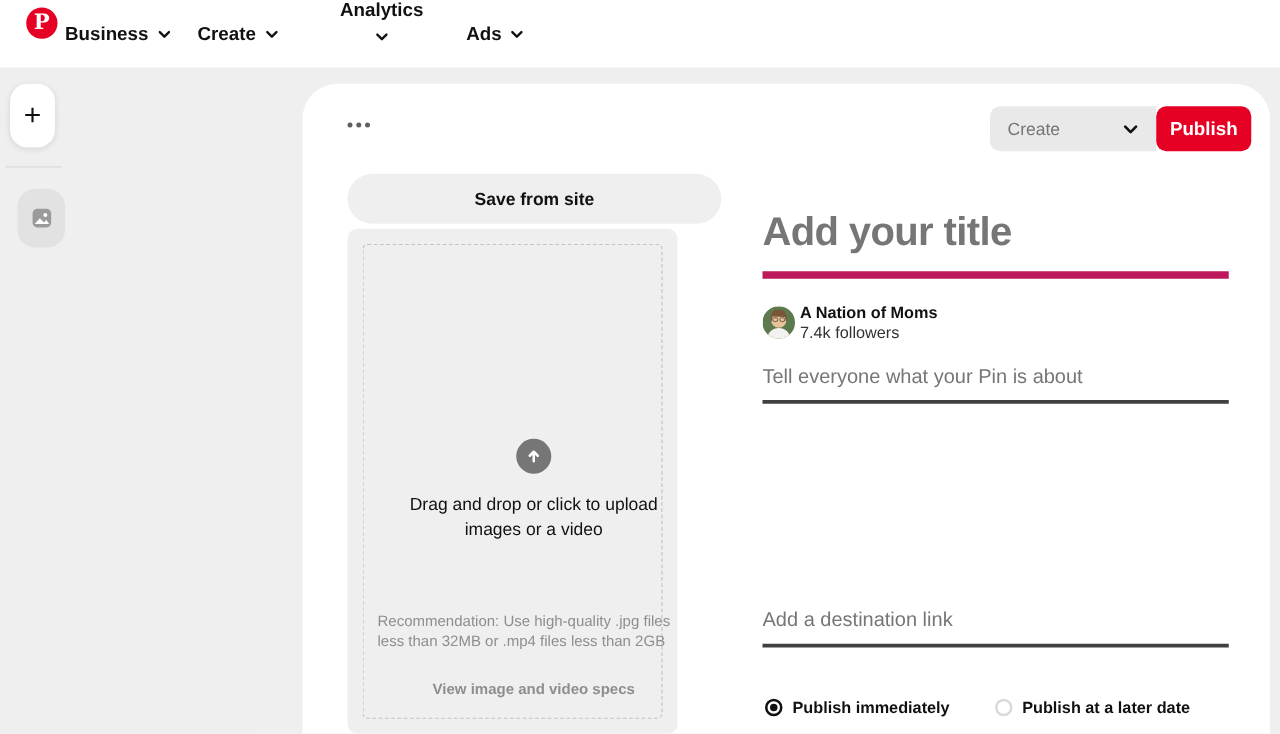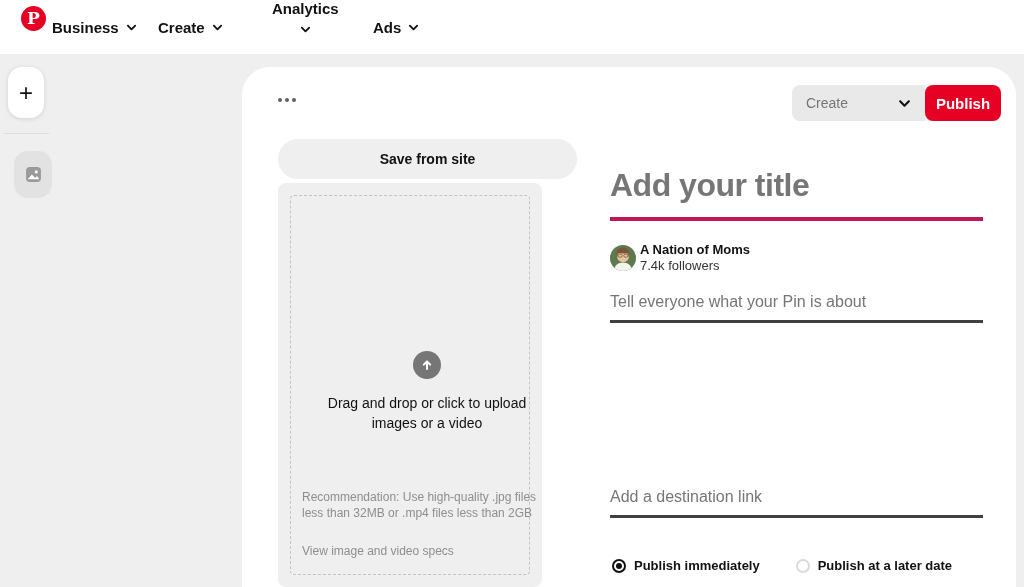--- a/index.html
+++ b/index.html
@@ -112,21 +112,21 @@
   .upload-text {
     position: absolute; left: 39px; top: 210px; width: 220px;
     text-align: center; font-size: 14px; color: #111; line-height: 1.45;
   }
   .upload-reco {
     position: absolute; left: 24px; top: 306px; width: 250px;
     text-align: left; font-size: 12px; color: #8e8e8e; line-height: 1.35;
   }
   .upload-specs {
     position: absolute; left: 24px; top: 361px; width: 250px;
-    text-align: left; font-size: 12px; font-weight: normal; color: #8e8e8e;
+    text-align: center; font-size: 12px; font-weight: bold; color: #8e8e8e;
     cursor: pointer;
   }
 
   
   .board-select {
     position: absolute; left: 550px; top: 18px;
     width: 133px; height: 36px;
     background: #e9e9e9; border-radius: 8px 0 0 8px;
     display: flex; align-items: center;
     padding: 0 14px; cursor: pointer;
@@ -139,21 +139,21 @@
     display: flex; align-items: center; justify-content: center;
     font-size: 15px; font-weight: bold; color: #fff;
     cursor: pointer;
   }
 
   
   .form-panel { position: absolute; left: 368px; top: 0; width: 373px; }
   .title-input {
     position: absolute; left: 0; top: 100px; width: 373px;
     border: none; outline: none; background: transparent;
-    border-bottom: 4px solid #be185d;
+    border-bottom: 6px solid #be185d;
     font-family: inherit;
     font-size: 32px; font-weight: bold; color: #111;
     padding: 0 0 13px 0; letter-spacing: -0.5px;
   }
   .title-input::placeholder { color: #767676; opacity: 1; }
 
   .account-row {
     position: absolute; left: 0; top: 175px;
     display: flex; align-items: center; gap: 4px;
   }

